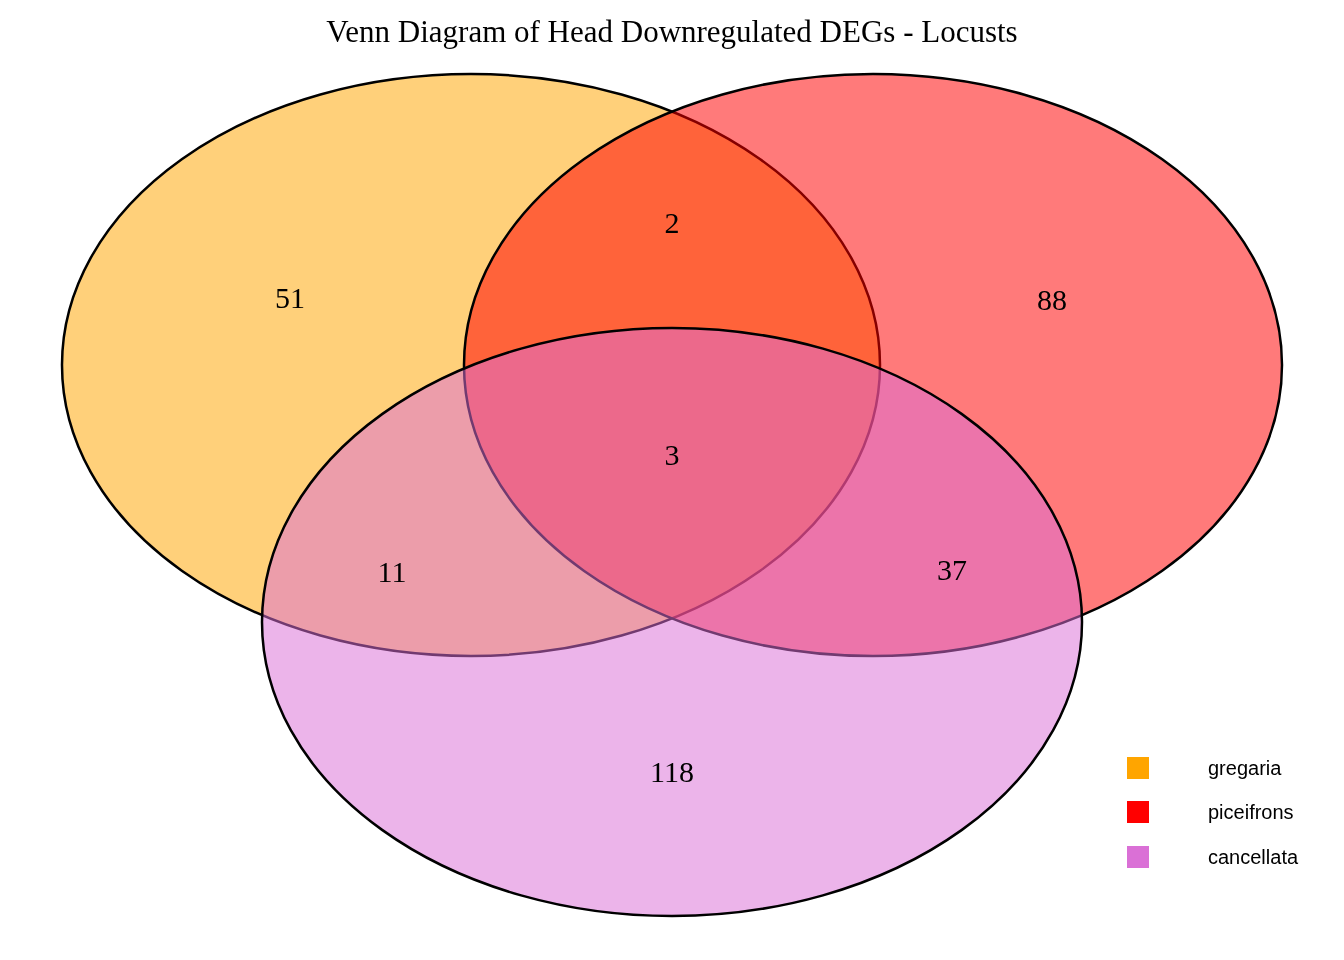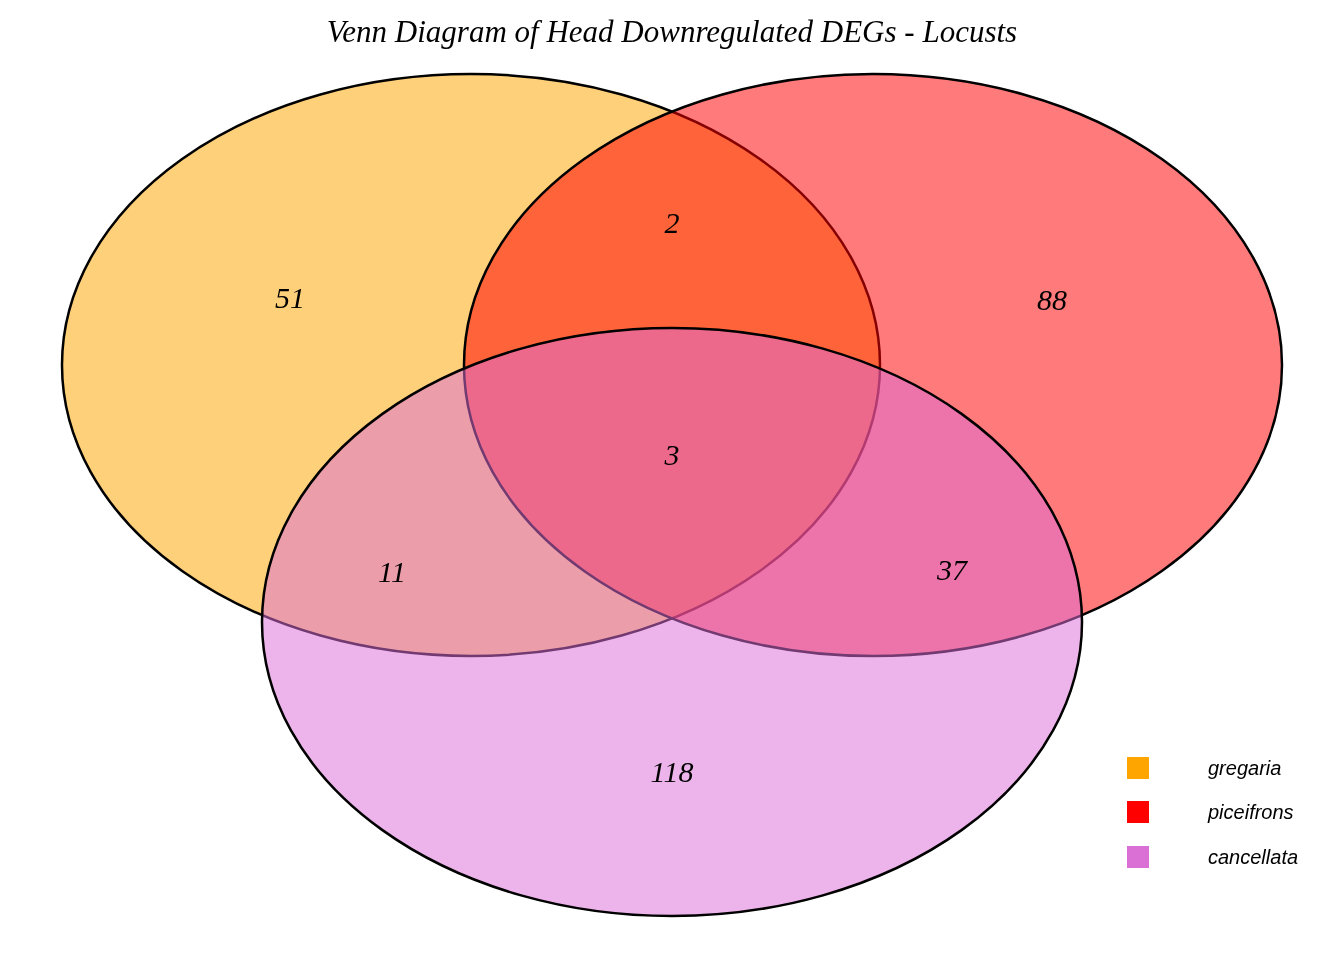--- a/index.html
+++ b/index.html
@@ -7,21 +7,20 @@
     padding: 0;
     background: #ffffff;
   }
   .canvas {
     position: relative;
     width: 1344px;
     height: 960px;
     background: #ffffff;
     overflow: hidden;
     font-family: "Liberation Serif", serif;
-    font-style: italic;
   }
   svg { display: block; }
   .chart-title {
     font-family: "Liberation Serif", serif;
     font-size: 31px;
     fill: #000000;
     text-anchor: middle;
   }
   .num {
     font-family: "Liberation Serif", serif;

